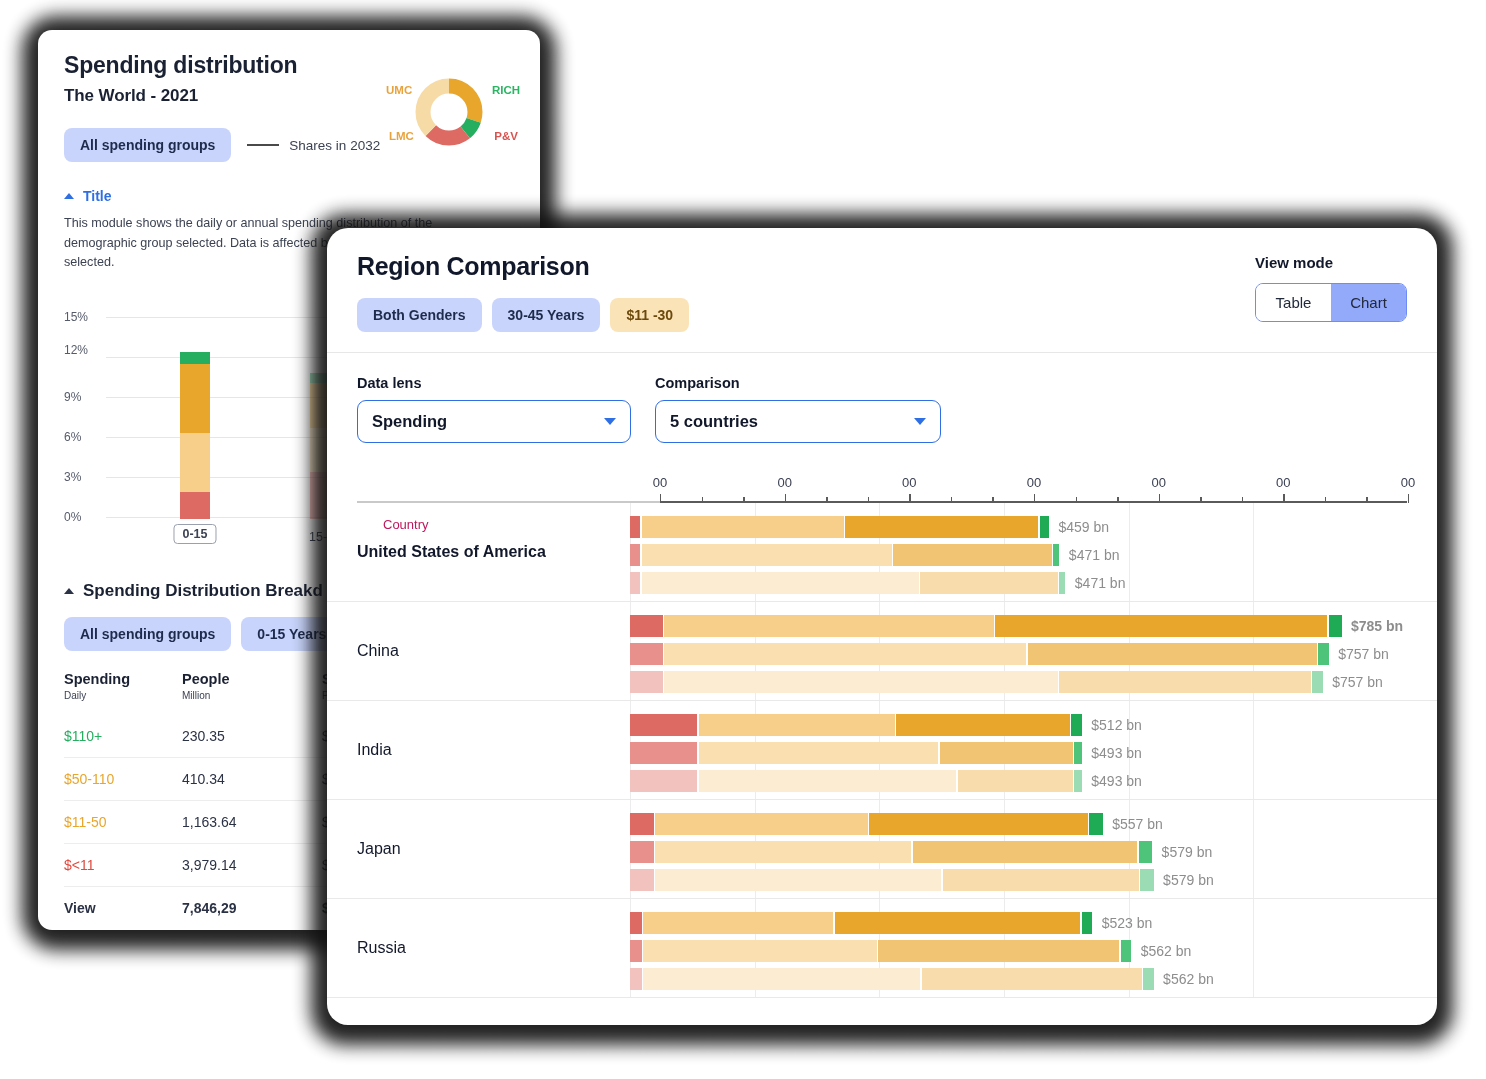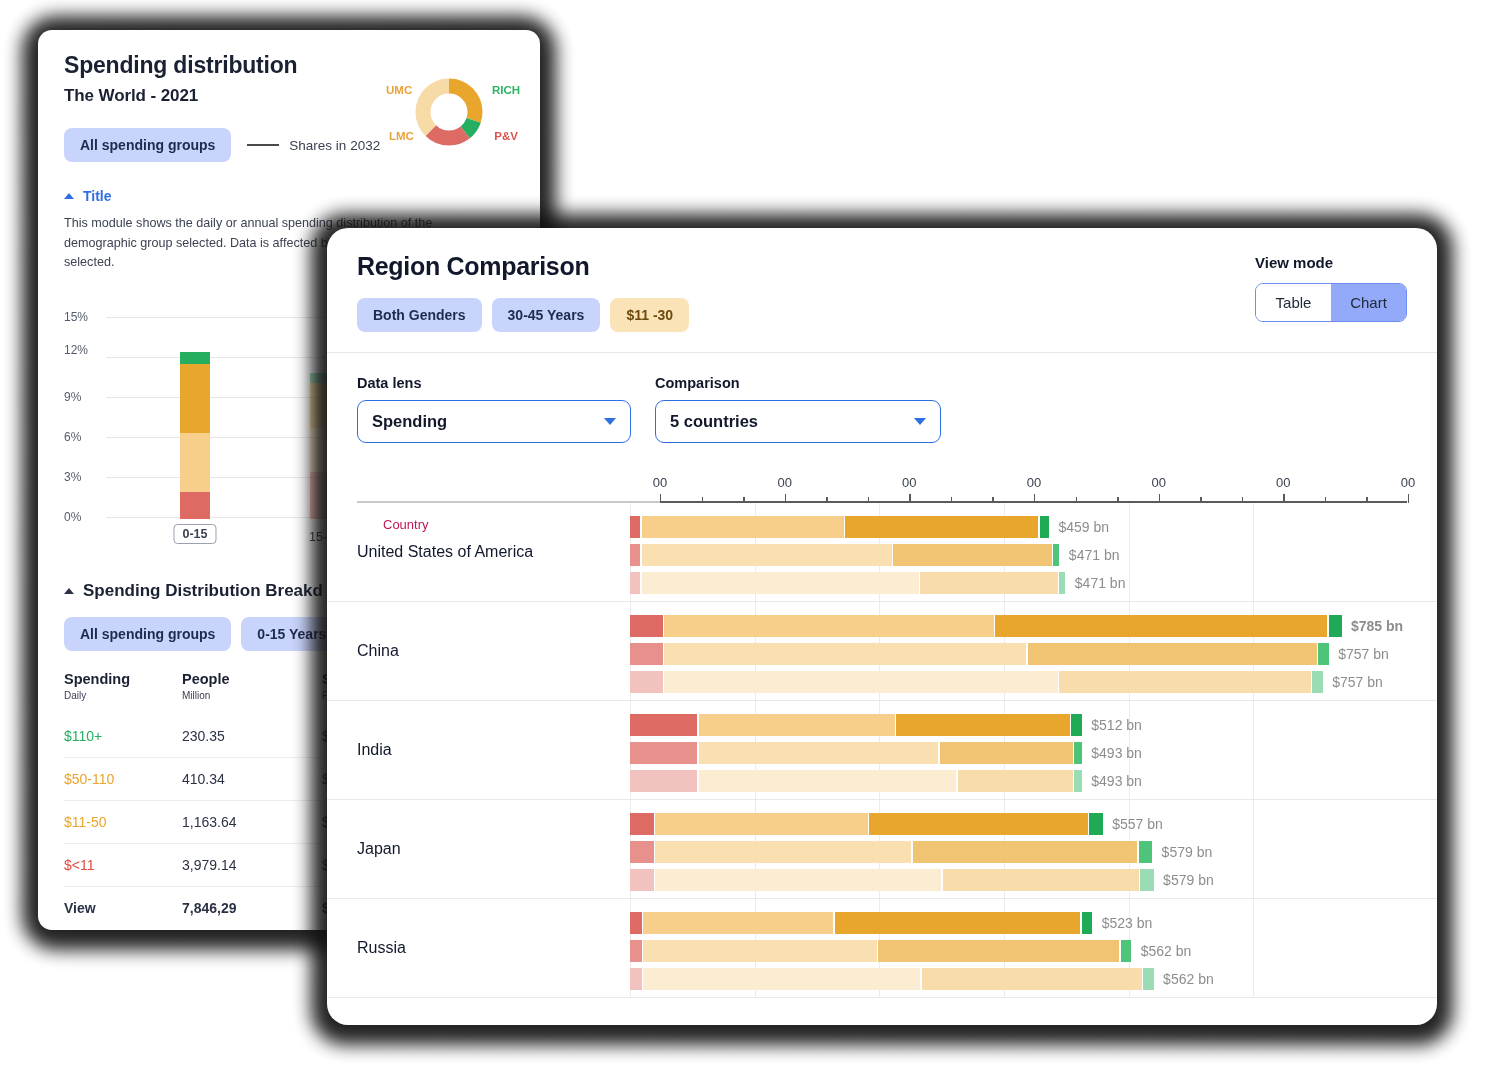--- a/index.html
+++ b/index.html
@@ -138,21 +138,21 @@
   .axis-base { position: absolute; left: 0; right: 0; bottom: 0; height: 1.6px; background: #5a5a5a; }
   .axis-base.light { background: #c9c9c9; }
   .tick { position: absolute; bottom: 0; width: 1.4px; height: 8px; background: #5a5a5a; }
   .tlab { position: absolute; bottom: 13px; transform: translateX(-50%); font-size: 13px; color: #3c4253; }
 
   .crow { position: relative; border-bottom: 1px solid #e9e9e9; }
   .cname {
     position: absolute; left: 30px; top: 50%; transform: translateY(-50%);
     font-size: 16px; color: #12182b; max-width: 250px;
   }
-  .cname.bold { font-weight: 400; }
+  .cname.bold { font-weight: 700; }
   .plot { position: absolute; left: 0; right: 0; top: 0; bottom: 0; }
   .vline { position: absolute; top: 0; bottom: 0; width: 1px; background: #ececec; }
   .barline { position: absolute; height: 22px; }
   .bseg { position: absolute; top: 0; height: 100%; }
   .bval {
     position: absolute; top: 50%; transform: translateY(-50%);
     font-size: 14px; color: #8d8d8d; white-space: nowrap;
   }
 </style>
 </head>

